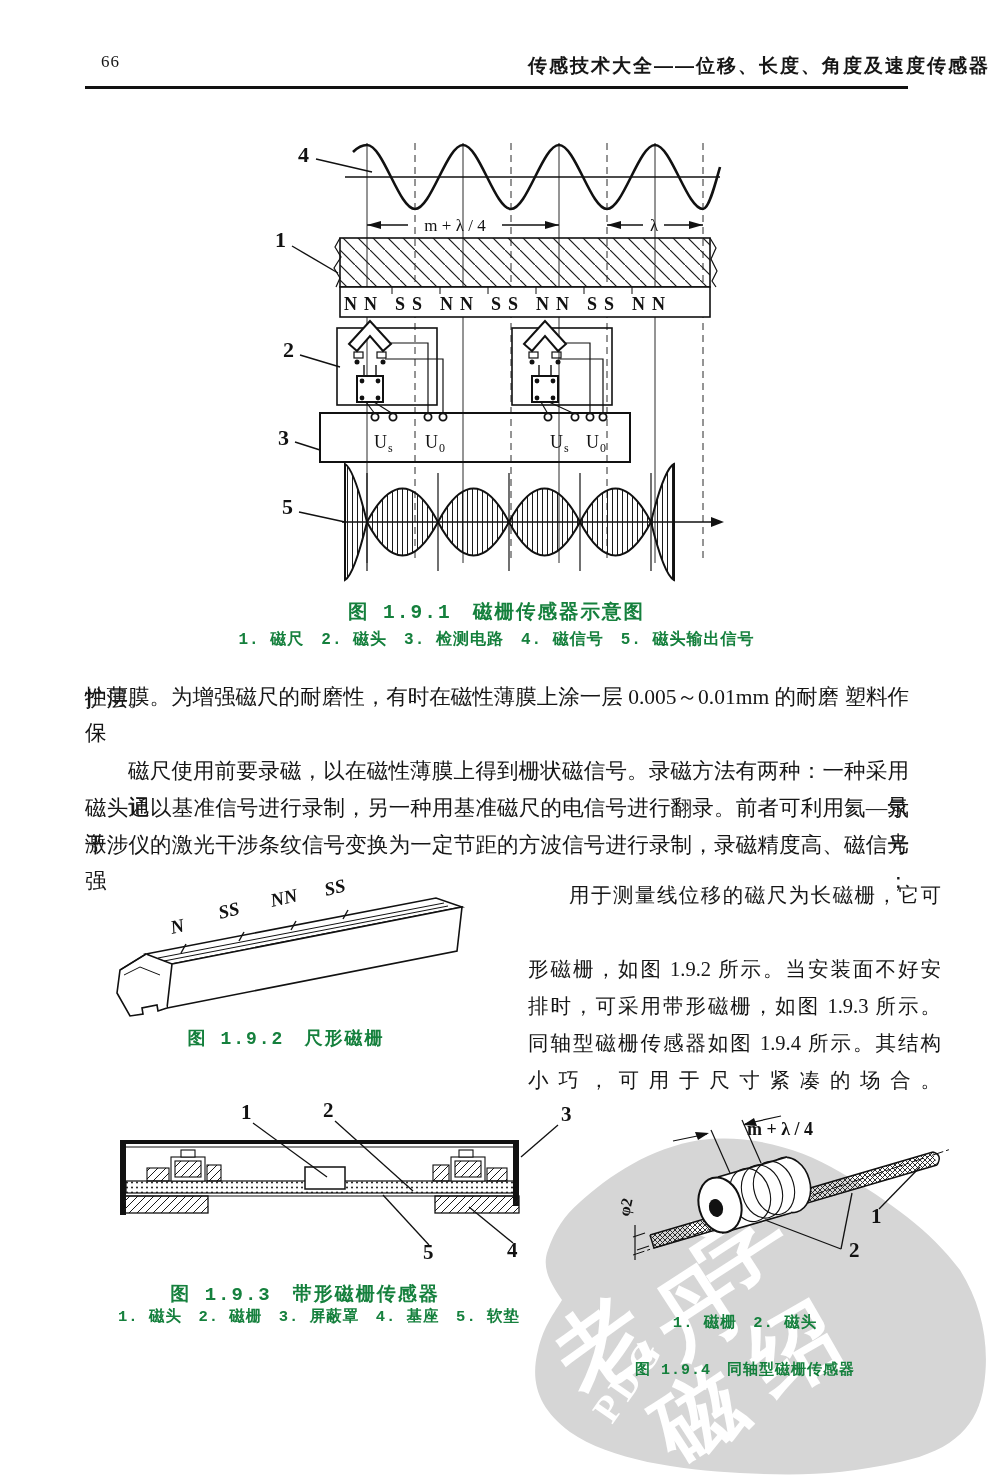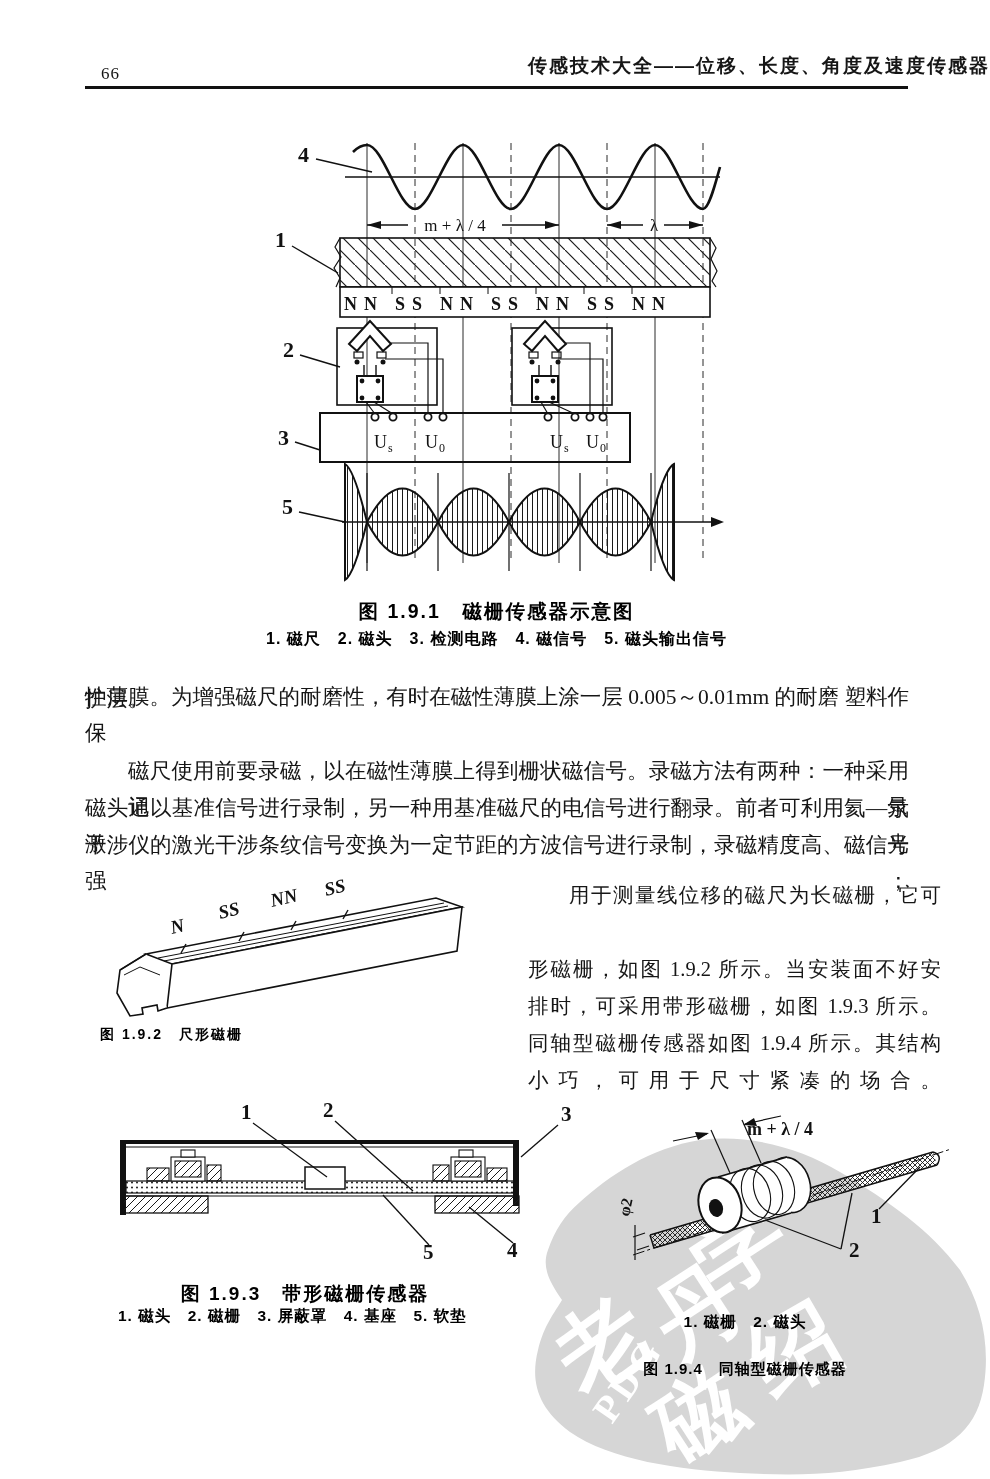--- a/index.html
+++ b/index.html
@@ -1,34 +1,34 @@
 <!DOCTYPE html>
 <html><head>
 <meta charset="utf-8">
 <style>
   html,body{margin:0;padding:0;background:#e8e8e8;}
   #page{position:relative;width:990px;height:1479px;background:#ffffff;overflow:hidden;
         font-family:"Liberation Serif",serif;color:#161616;}
   .abs{position:absolute;}
   
-  .pageno{left:101px;top:64px;font-size:17px;letter-spacing:1px;text-align:center;}
+  .pageno{left:101px;top:52px;font-size:17px;letter-spacing:1px;text-align:center;}
   .htitle{left:0;right:0;top:53px;text-align:right;font-size:19px;font-weight:bold;
           font-family:"Liberation Sans",sans-serif;letter-spacing:2px;}
   .hrule{left:85px;top:86px;width:823px;height:3px;background:#111;}
   
   .bodyline{left:85px;width:824px;font-size:21.5px;line-height:36px;white-space:normal;
             text-align:justify;text-align-last:justify;}
   .noj{text-align:left;text-align-last:left;}
   .colline{left:500px;width:413px;font-size:20.5px;line-height:36px;
            text-align:justify;text-align-last:justify;margin-left:28px;}
   
-  .cap{font-weight:bold;font-family:Liberation Sans, sans-serif;color:#000000;}
+  .cap{font-weight:bold;font-family:Liberation Mono, monospace;color:#15803d;}
   .cap191{left:85px;width:823px;top:598px;text-align:center;font-size:19.5px;letter-spacing:2px;}
   .leg191{left:85px;width:823px;top:629px;text-align:center;font-size:16px;letter-spacing:1px;}
-  .cap192{left:100px;width:372px;top:1026px;font-size:14px;letter-spacing:2px;}
+  .cap192{left:100px;width:372px;top:1026px;text-align:center;font-size:18px;letter-spacing:2px;}
   .cap193{left:95px;width:420px;top:1281px;text-align:center;font-size:19px;letter-spacing:2px;}
   .leg193{left:118px;top:1306px;font-size:15.5px;white-space:nowrap;letter-spacing:1px;}
   .cap194{left:600px;width:290px;top:1360px;text-align:center;font-size:15px;letter-spacing:1px;}
   .leg194{left:600px;width:290px;top:1312px;text-align:center;font-size:15.5px;letter-spacing:1px;}
   svg text{font-family:"Liberation Serif",serif;fill:#121212;}
   .num{font-size:22px;font-weight:bold;}
   .dimt{font-size:17px;}
   .pole{font-size:18px;font-weight:bold;}
   .term{font-size:18px;}
   .sub{font-size:12px;}

